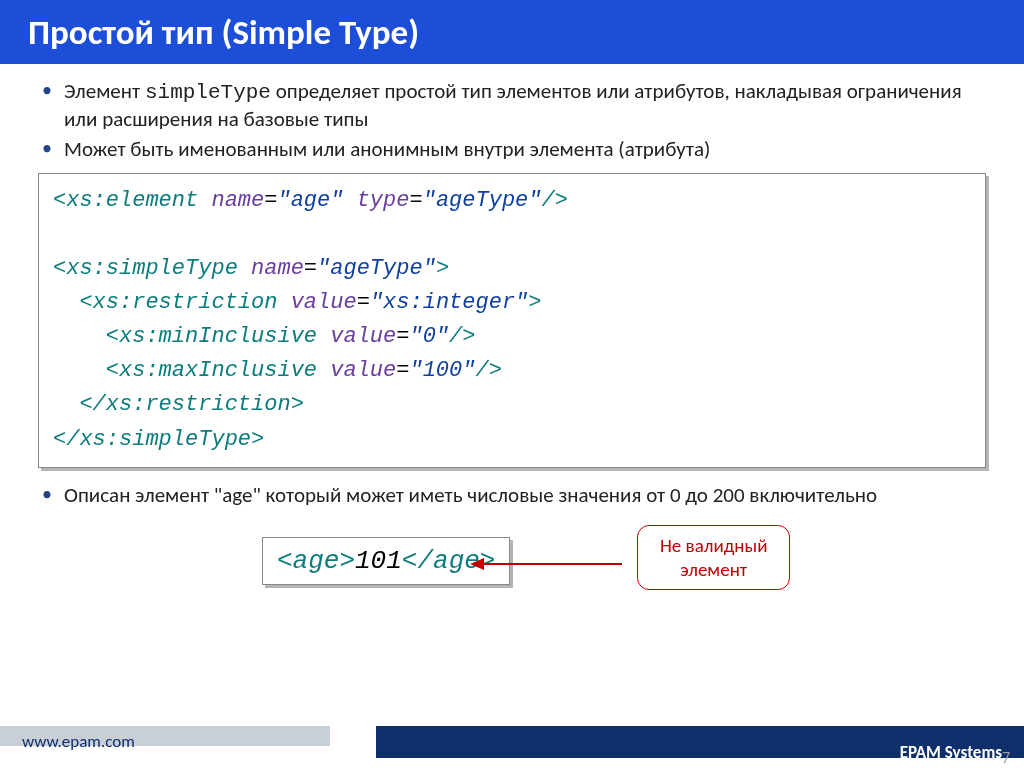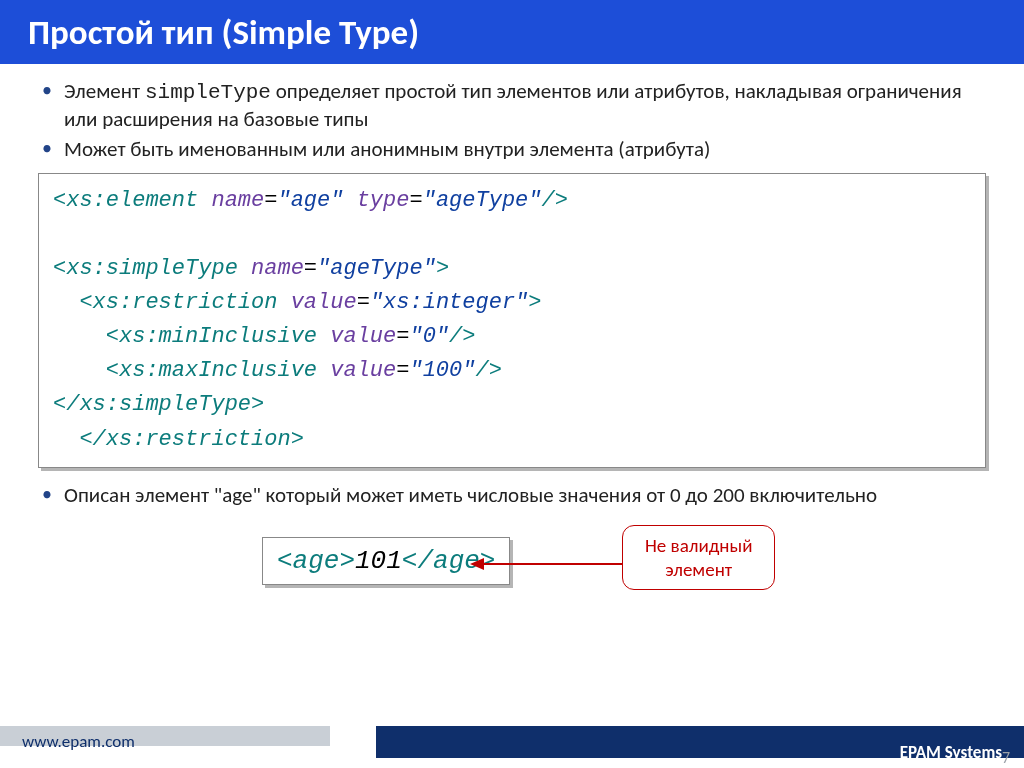--- a/index.html
+++ b/index.html
@@ -11,21 +11,21 @@
   ul.bullets > li::before { content: "•"; position: absolute; left: 10px; top: -1px; font-size: 20px; color: #224488; }
   .mono { font-family: "Courier New", monospace; margin-top: 12px; }
   .codebox { margin: 10px 6px 14px 6px; border: 1px solid #888; background: #fff; position: relative; box-shadow: 3px 3px 0 #b5b5b5; padding: 10px 14px 10px 14px; font-family: "Courier New", monospace; font-size: 22px; font-style: italic; line-height: 1.55; }
   .c-tag { color: #0c7c7c; font-style: italic; }
   .c-attr { color: #6a3fa0; font-style: italic; }
   .c-val { color: #1040a0; font-style: italic; }
   .c-txt { color: #000; font-style: italic; }
 
   .diagram { position: relative; height: 100px; margin-top: 8px; }
   .invalid-box { position: absolute; left: 230px; top: 20px; border: 1px solid #888; background: #fff; box-shadow: 3px 3px 0 #b5b5b5; padding: 8px 14px; font-family: "Courier New", monospace; font-size: 26px; font-style: italic; }
-  .callout { position: absolute; left: 590px; top: 8px; border: 1.5px solid #c00000; border-radius: 12px; padding: 8px 22px; color: #c00000; font-size: 19px; text-align: center; line-height: 1.25; }
+  .callout { position: absolute; left: 605px; top: 8px; border: 1.5px solid #c00000; border-radius: 12px; padding: 8px 22px; color: #c00000; font-size: 19px; text-align: center; line-height: 1.25; }
   .arrow { position: absolute; left: 438px; top: 37px; width: 152px; height: 20px; }
   .arrow-line { stroke: #c00000; stroke-width: 2; fill: none; }
   .arrow-head { fill: #c00000; }
 
   .footer { position: absolute; bottom: 22px; left: 0; right: 0; height: 20px; display: flex; gap: 46px; }
   .footer-left { background: #c9cfd6; color: #0f2f6b; padding: 5px 22px; font-size: 17px; width: 330px; }
   .footer-right { background: #0f2f6b; color: #fff; padding: 16px 22px; font-size: 17px; font-weight: bold; flex: 1; text-align: right; }
   .pagenum { position: absolute; right: 14px; bottom: 1px; color: #9aa0a8; font-size: 16px; }
 </style>
 </head>
@@ -45,22 +45,22 @@
     </li>
   </ul>
 
   <div class="codebox">
     <div><span class="c-tag">&lt;xs:element</span><span class="c-attr"> name</span><span class="c-txt">=</span><span class="c-val">"age"</span><span class="c-attr">  type</span><span class="c-txt">=</span><span class="c-val">"ageType"</span><span class="c-tag">/&gt;</span></div>
     <div>&nbsp;</div>
     <div><span class="c-tag">&lt;xs:simpleType</span><span class="c-attr"> name</span><span class="c-txt">=</span><span class="c-val">"ageType"</span><span class="c-tag">&gt;</span></div>
     <div><span class="c-txt" style="white-space:pre">  </span><span class="c-tag">&lt;xs:restriction</span><span class="c-attr"> value</span><span class="c-txt">=</span><span class="c-val">"xs:integer"</span><span class="c-tag">&gt;</span></div>
     <div><span class="c-txt" style="white-space:pre">    </span><span class="c-tag">&lt;xs:minInclusive</span><span class="c-attr"> value</span><span class="c-txt">=</span><span class="c-val">"0"</span><span class="c-tag">/&gt;</span></div>
     <div><span class="c-txt" style="white-space:pre">    </span><span class="c-tag">&lt;xs:maxInclusive</span><span class="c-attr"> value</span><span class="c-txt">=</span><span class="c-val">"100"</span><span class="c-tag">/&gt;</span></div>
+    <div><span class="c-txt" style="white-space:pre">  </span><span class="c-tag">&lt;/xs:restriction&gt;</span></div>
     <div><span class="c-tag">&lt;/xs:simpleType&gt;</span></div>
-    <div><span class="c-txt" style="white-space:pre">  </span><span class="c-tag">&lt;/xs:restriction&gt;</span></div>
   </div>
 
   <ul class="bullets">
     <li>
       <span>Описан элемент  </span><span>"age"</span><span>  который может иметь числовые значения от 0 до 200 включительно</span>
     </li>
   </ul>
 
   <div class="diagram">
     <div class="invalid-box">

